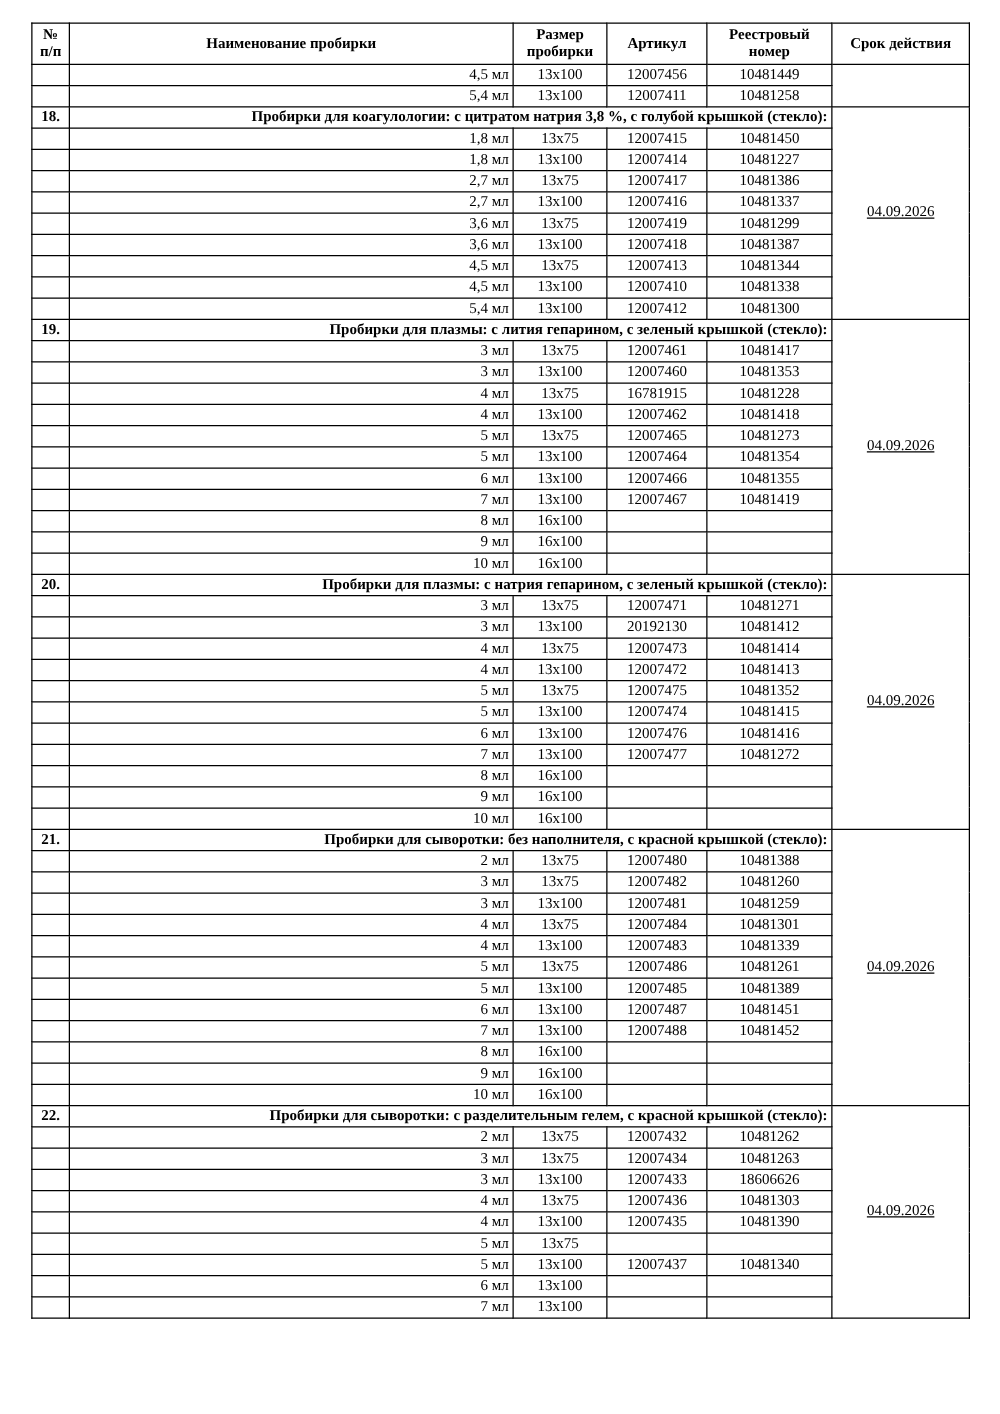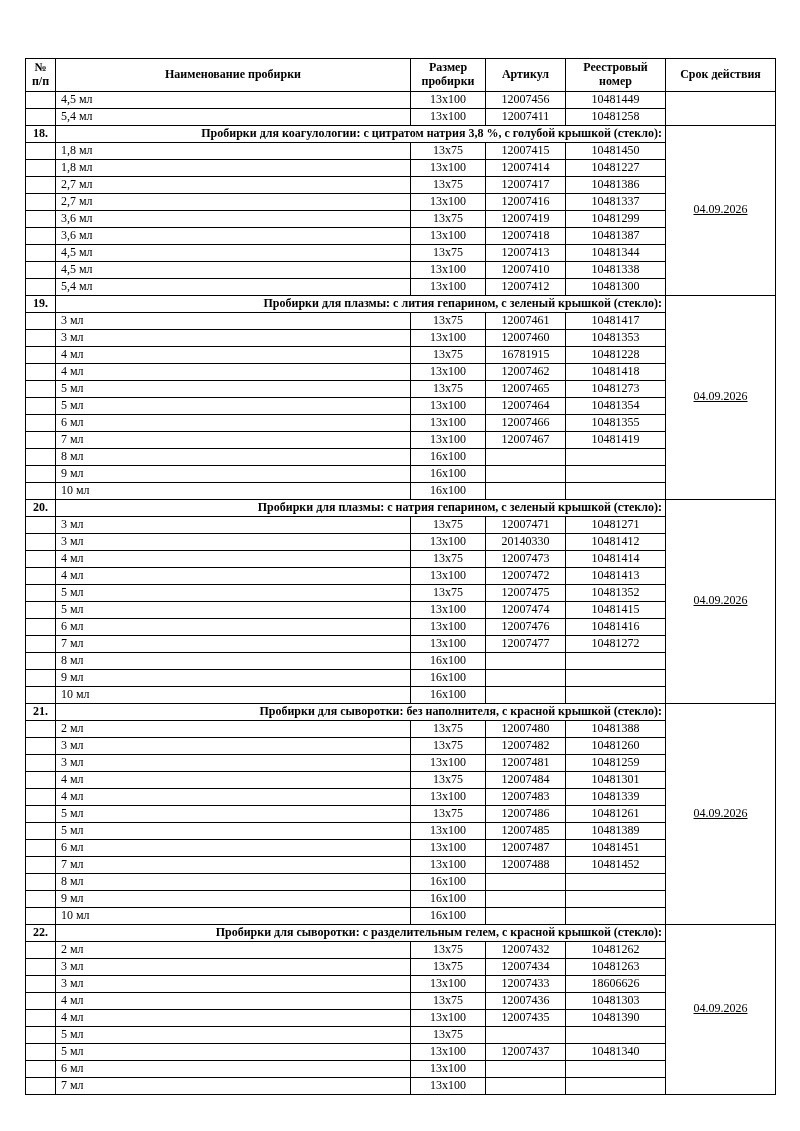--- a/index.html
+++ b/index.html
@@ -14,21 +14,20 @@
     color: #000000;
     box-sizing: border-box;
   }
   .page {
     padding: 18px 25px 0 25px;
   }
   table.tubes {
     border-collapse: collapse;
     width: 750px;
     table-layout: fixed;
-    margin-top: 40px;
   }
   col.w-num  { width: 30px; }
   col.w-name { width: 355px; }
   col.w-size { width: 75px; }
   col.w-art  { width: 80px; }
   col.w-reg  { width: 100px; }
   col.w-val  { width: 110px; }
 
   th, td {
     border: 1px solid #000000;
@@ -42,21 +41,21 @@
   th {
     font-weight: bold;
     text-align: center;
     vertical-align: middle;
     white-space: normal;
     padding: 2px 2px;
     height: auto;
   }
   td { white-space: nowrap; }
   td.c-num    { text-align: center; }
-  td.c-name   { text-align: left; padding-left: 5px; }
+  td.c-name   { text-align: right; padding-left: 5px; }
   td.c-center { text-align: center; }
   td.c-title  { font-weight: bold; text-align: right; }
   td.c-secnum { font-weight: bold; }
   td.c-validity {
     text-align: center;
     vertical-align: middle;
     text-decoration: underline;
   }
 </style>
 </head>
@@ -257,21 +256,21 @@
           <td class="c-num"></td>
           <td class="c-name">3 мл</td>
           <td class="c-center">13x75</td>
           <td class="c-center">12007471</td>
           <td class="c-center">10481271</td>
         </tr>
         <tr class="data-row">
           <td class="c-num"></td>
           <td class="c-name">3 мл</td>
           <td class="c-center">13x100</td>
-          <td class="c-center">20140330</td>
+          <td class="c-center">20192130</td>
           <td class="c-center">10481412</td>
         </tr>
         <tr class="data-row">
           <td class="c-num"></td>
           <td class="c-name">4 мл</td>
           <td class="c-center">13x75</td>
           <td class="c-center">12007473</td>
           <td class="c-center">10481414</td>
         </tr>
         <tr class="data-row">

